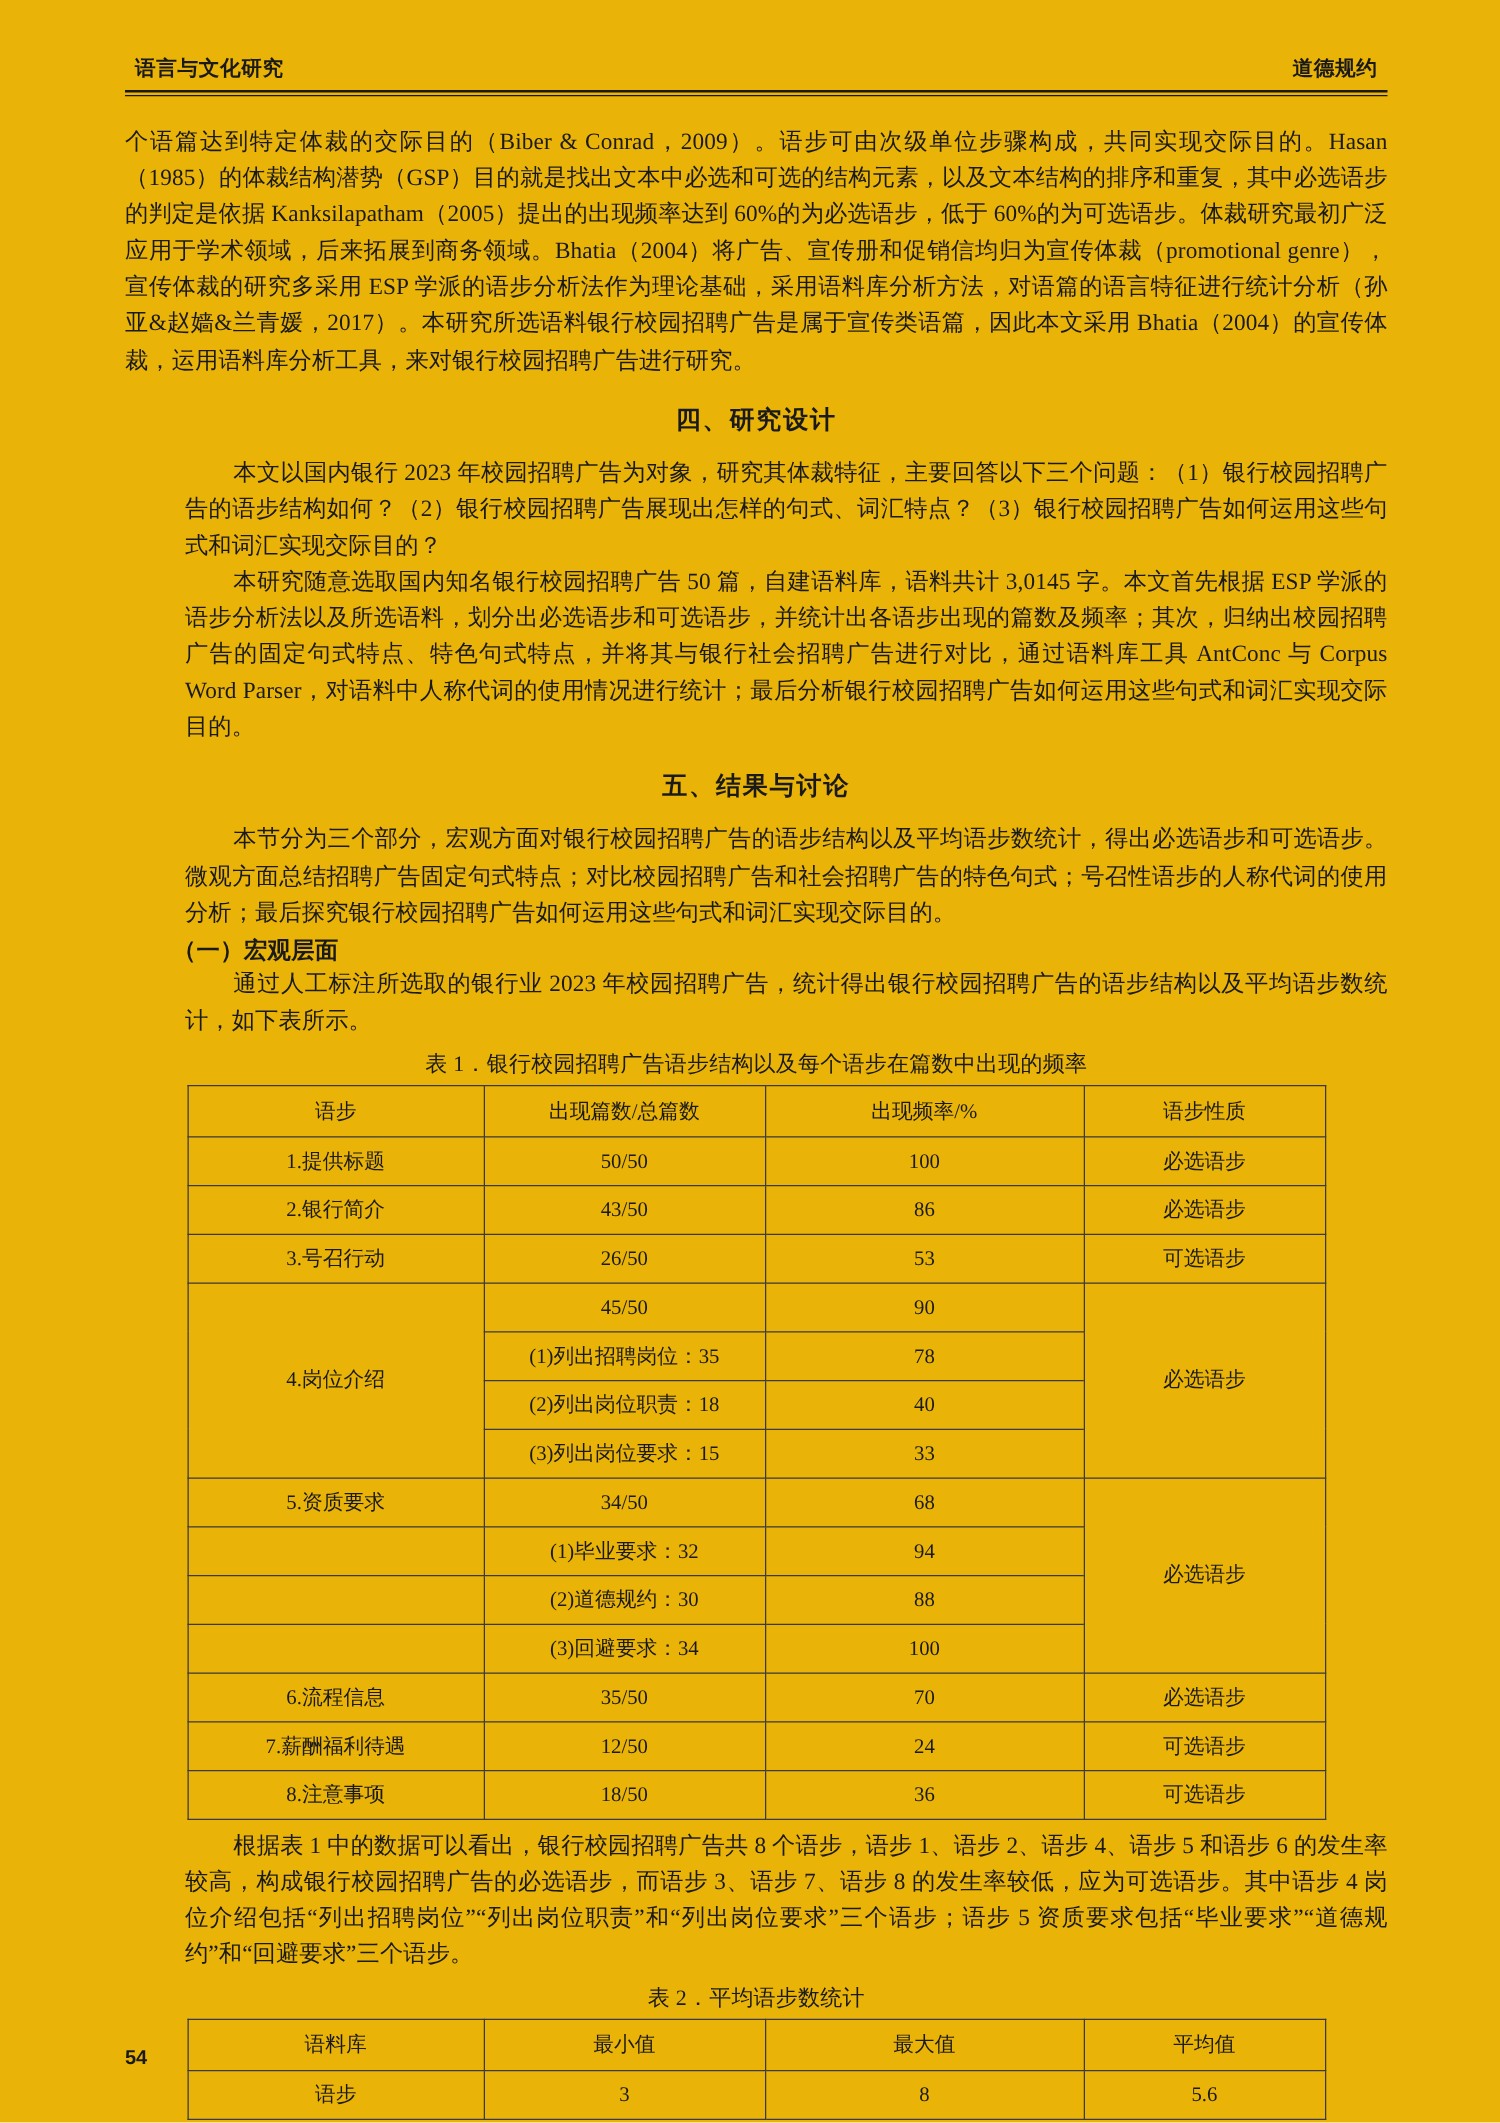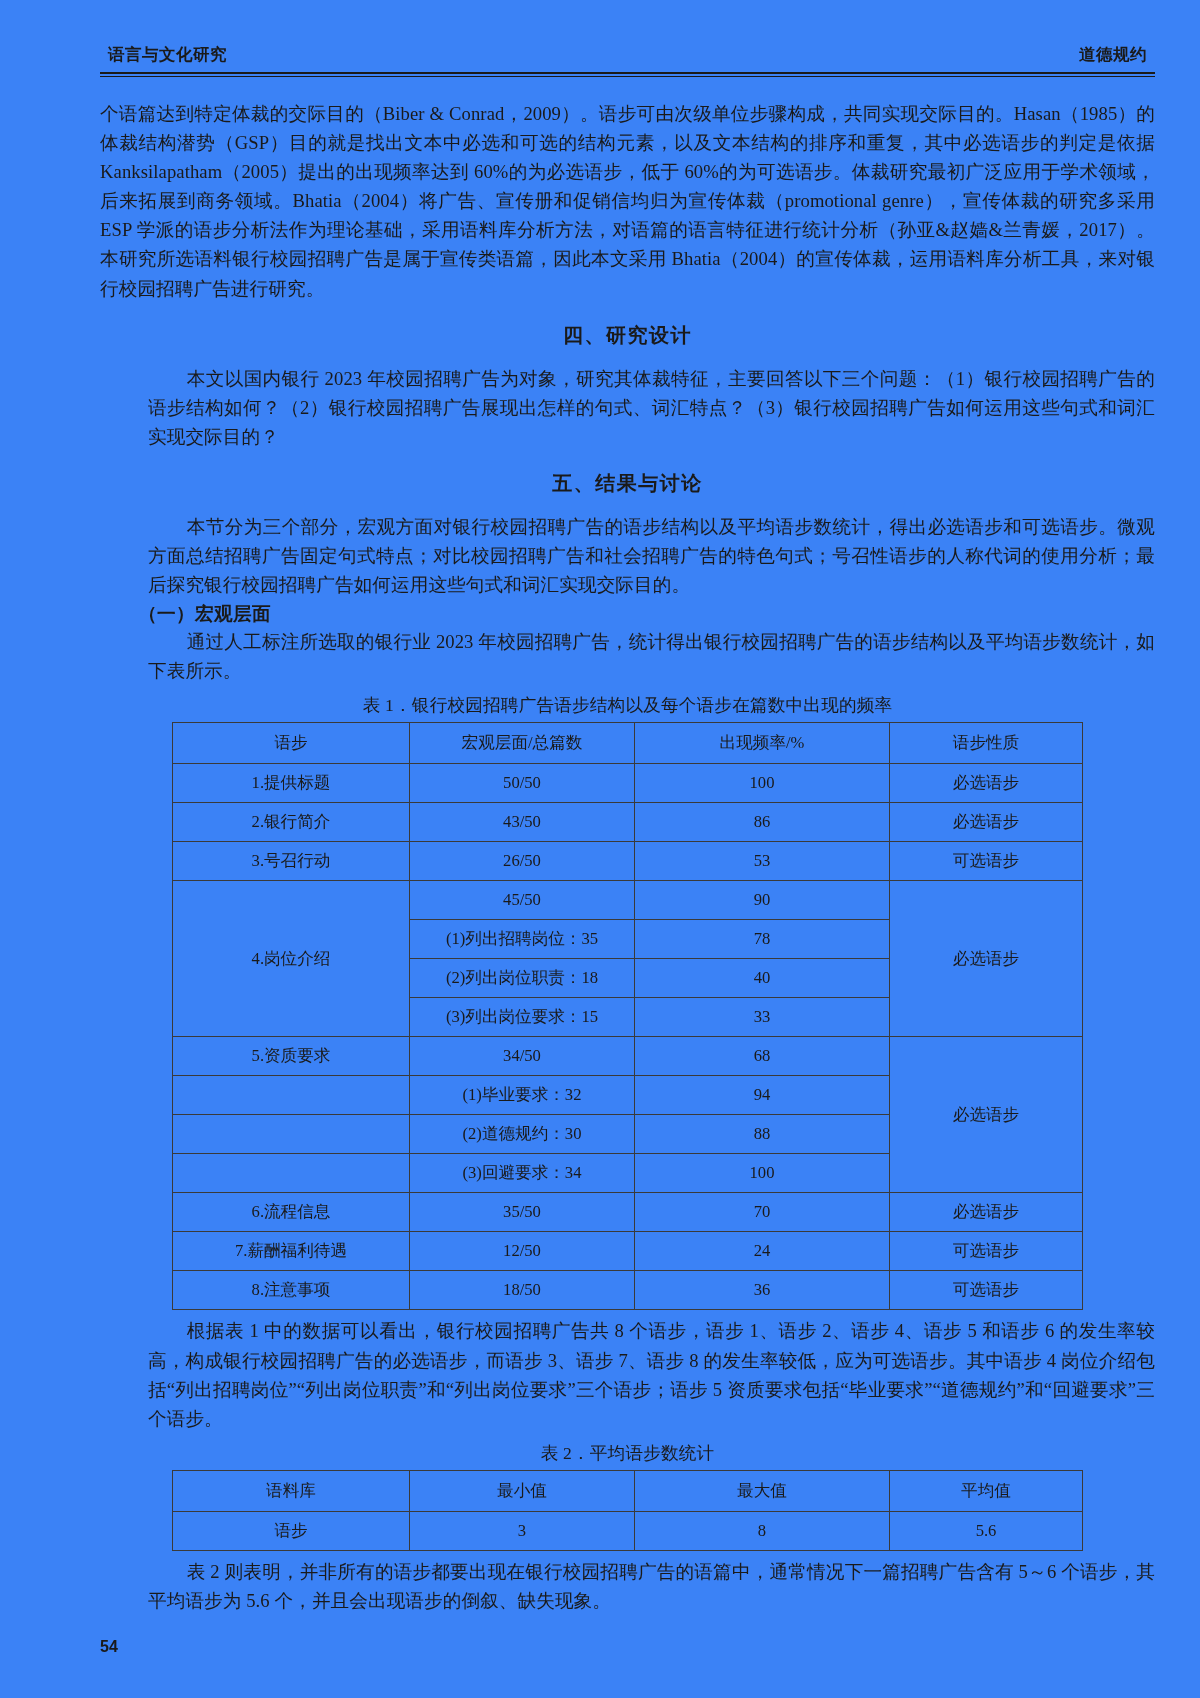--- a/index.html
+++ b/index.html
@@ -9,23 +9,23 @@
   }
   body {
     font-family: "Liberation Serif", "DejaVu Serif", serif;
     color: #1a1a1a;
   }
   .page {
     position: relative;
     width: 1200px;
     height: 1698px;
     margin: 0 auto;
-    background: #3b82f6;
+    background: #eab308;
     box-sizing: border-box;
-    padding: 44px 45px 0 100px;
+    padding: 44px 90px 0 100px;
     overflow: hidden;
   }
 
   
   .running-head {
     display: flex;
     justify-content: space-between;
     align-items: baseline;
     font-size: 16.5px;
     font-weight: bold;
@@ -124,36 +124,37 @@
     <span class="rh-left">语言与文化研究</span>
     <span class="rh-right">道德规约</span>
   </div>
   <div class="rule-double"></div>
 
   <p class="body">个语篇达到特定体裁的交际目的（Biber &amp; Conrad，2009）。语步可由次级单位步骤构成，共同实现交际目的。Hasan（1985）的体裁结构潜势（GSP）目的就是找出文本中必选和可选的结构元素，以及文本结构的排序和重复，其中必选语步的判定是依据 Kanksilapatham（2005）提出的出现频率达到 60%的为必选语步，低于 60%的为可选语步。体裁研究最初广泛应用于学术领域，后来拓展到商务领域。Bhatia（2004）将广告、宣传册和促销信均归为宣传体裁（promotional genre），宣传体裁的研究多采用 ESP 学派的语步分析法作为理论基础，采用语料库分析方法，对语篇的语言特征进行统计分析（孙亚&amp;赵嫱&amp;兰青媛，2017）。本研究所选语料银行校园招聘广告是属于宣传类语篇，因此本文采用 Bhatia（2004）的宣传体裁，运用语料库分析工具，来对银行校园招聘广告进行研究。</p>
 
   <h2 class="section">四、研究设计</h2>
 
   <p class="body indent">本文以国内银行 2023 年校园招聘广告为对象，研究其体裁特征，主要回答以下三个问题：（1）银行校园招聘广告的语步结构如何？（2）银行校园招聘广告展现出怎样的句式、词汇特点？（3）银行校园招聘广告如何运用这些句式和词汇实现交际目的？</p>
+  <p class="body indent">本研究随意选取国内知名银行校园招聘广告 50 篇，自建语料库，语料共计 3,0145 字。本文首先根据 ESP 学派的语步分析法以及所选语料，划分出必选语步和可选语步，并统计出各语步出现的篇数及频率；其次，归纳出校园招聘广告的固定句式特点、特色句式特点，并将其与银行社会招聘广告进行对比，通过语料库工具 AntConc 与 Corpus Word Parser，对语料中人称代词的使用情况进行统计；最后分析银行校园招聘广告如何运用这些句式和词汇实现交际目的。</p>
 
   <h2 class="section">五、结果与讨论</h2>
 
   <p class="body indent">本节分为三个部分，宏观方面对银行校园招聘广告的语步结构以及平均语步数统计，得出必选语步和可选语步。微观方面总结招聘广告固定句式特点；对比校园招聘广告和社会招聘广告的特色句式；号召性语步的人称代词的使用分析；最后探究银行校园招聘广告如何运用这些句式和词汇实现交际目的。</p>
 
   <h3 class="subsection">（一）宏观层面</h3>
 
   <p class="body indent">通过人工标注所选取的银行业 2023 年校园招聘广告，统计得出银行校园招聘广告的语步结构以及平均语步数统计，如下表所示。</p>
 
   <div class="tbl-caption">表 1．银行校园招聘广告语步结构以及每个语步在篇数中出现的频率</div>
 
   <table class="doc-table">
     <tbody>
       <tr class="hdr">
         <td class="c1">语步</td>
-        <td class="c2">宏观层面/总篇数</td>
+        <td class="c2">出现篇数/总篇数</td>
         <td class="c3">出现频率/%</td>
         <td class="c4">语步性质</td>
       </tr>
 
       <tr>
         <td class="c1">1.提供标题</td>
         <td class="c2">50/50</td>
         <td class="c3">100</td>
         <td class="c4">必选语步</td>
       </tr>

